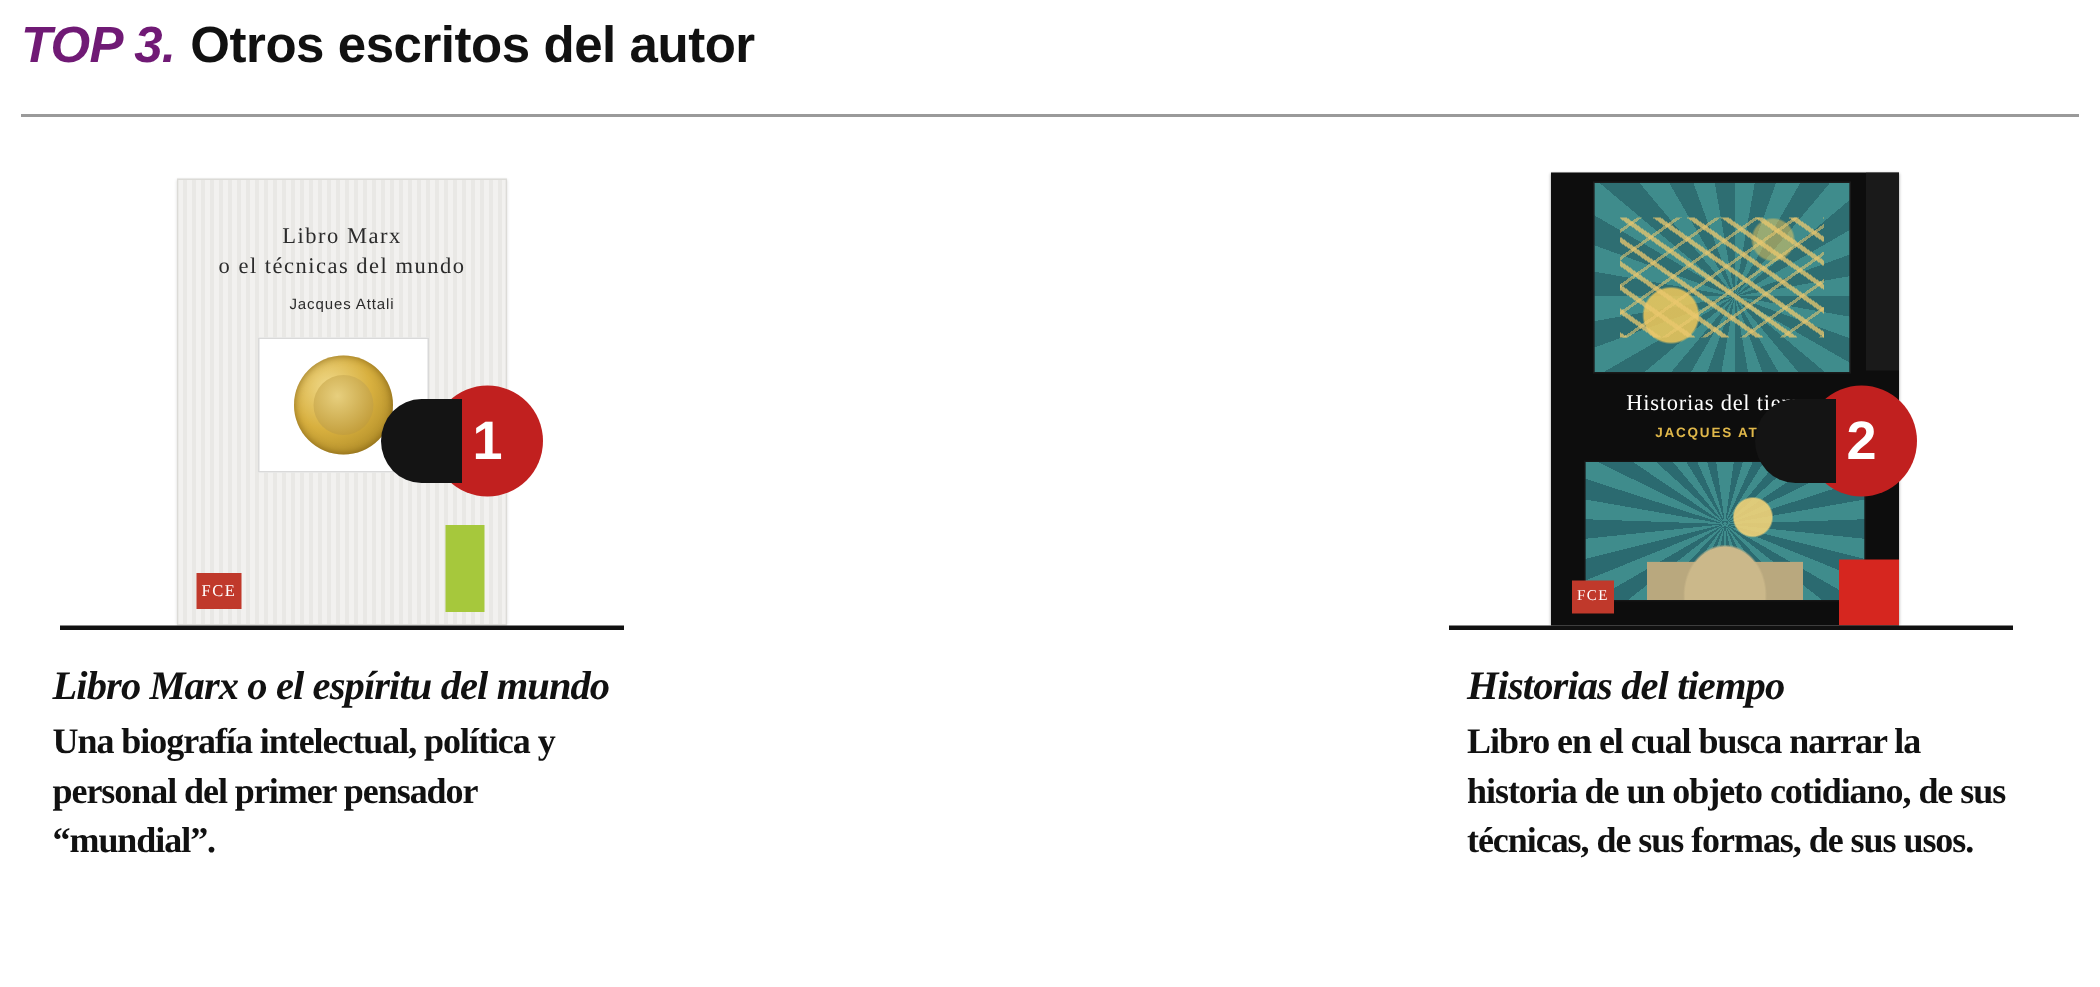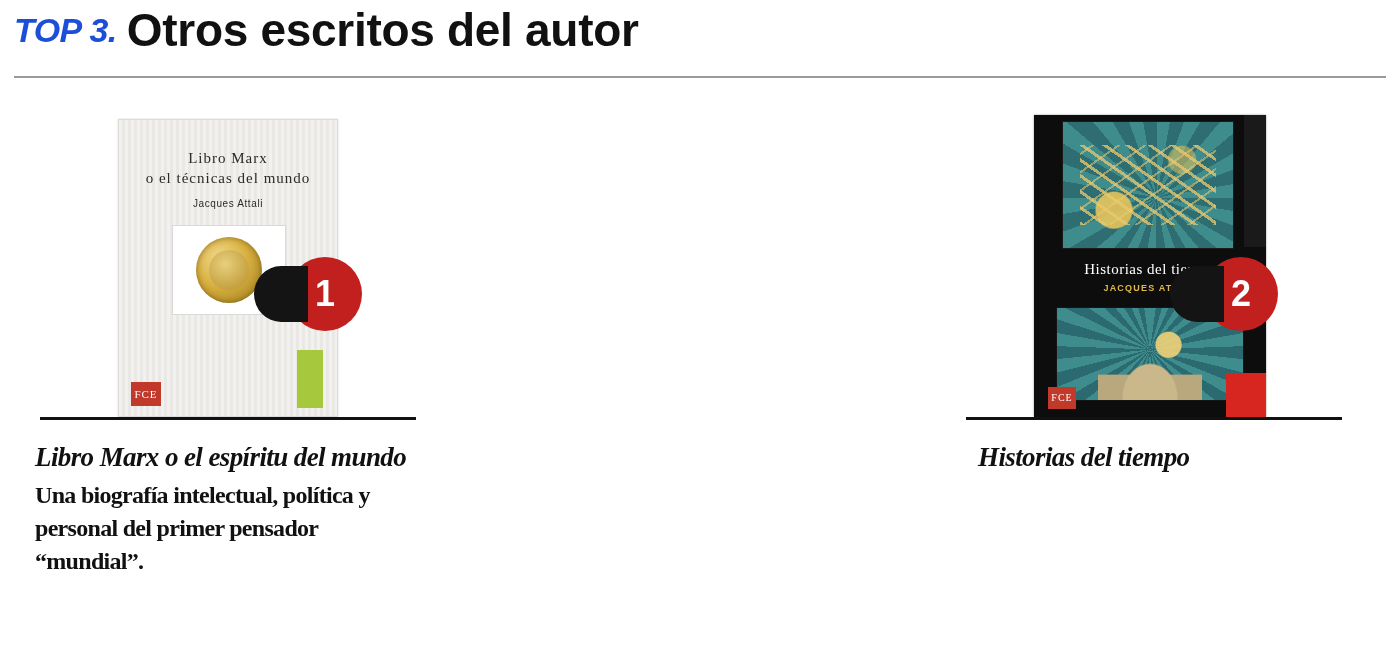--- a/index.html
+++ b/index.html
@@ -23,29 +23,29 @@
     width: 1372px;
     height: 62px;
     display: flex;
     align-items: flex-start;
   }
   .header-top3 {
     font-family: "Liberation Sans", sans-serif;
     font-style: italic;
     font-weight: bold;
     font-size: 34px;
-    color: #1d4ed8;
+    color: #701a75;
     letter-spacing: -0.5px;
     line-height: 44px;
     white-space: pre;
   }
   .header-title {
     font-family: "Liberation Sans", sans-serif;
     font-weight: bold;
-    font-size: 46px;
+    font-size: 34px;
     color: #111111;
     line-height: 44px;
     margin-left: 10px;
     letter-spacing: -0.3px;
     white-space: pre;
   }
   .header-rule {
     position: absolute;
     left: 14px;
     top: 76px;
@@ -314,20 +314,21 @@
         <div class="c2-fce">FCE</div>
         <div class="c2-redbox"></div>
       </div>
 
       <div class="badge badge2">2</div>
       <div class="cover-rule"></div>
     </div>
 
     <div class="text-block">
       <div class="book-title">Historias del tiempo</div>
+      <div class="book-desc">Libro en el cual busca narrar la historia de un objeto cotidiano, de sus técnicas, de sus formas, de sus usos.</div>
     </div>
   </div>
 
   <div class="col col-3">
     <div class="cover-area">
 
       
 
       
       

